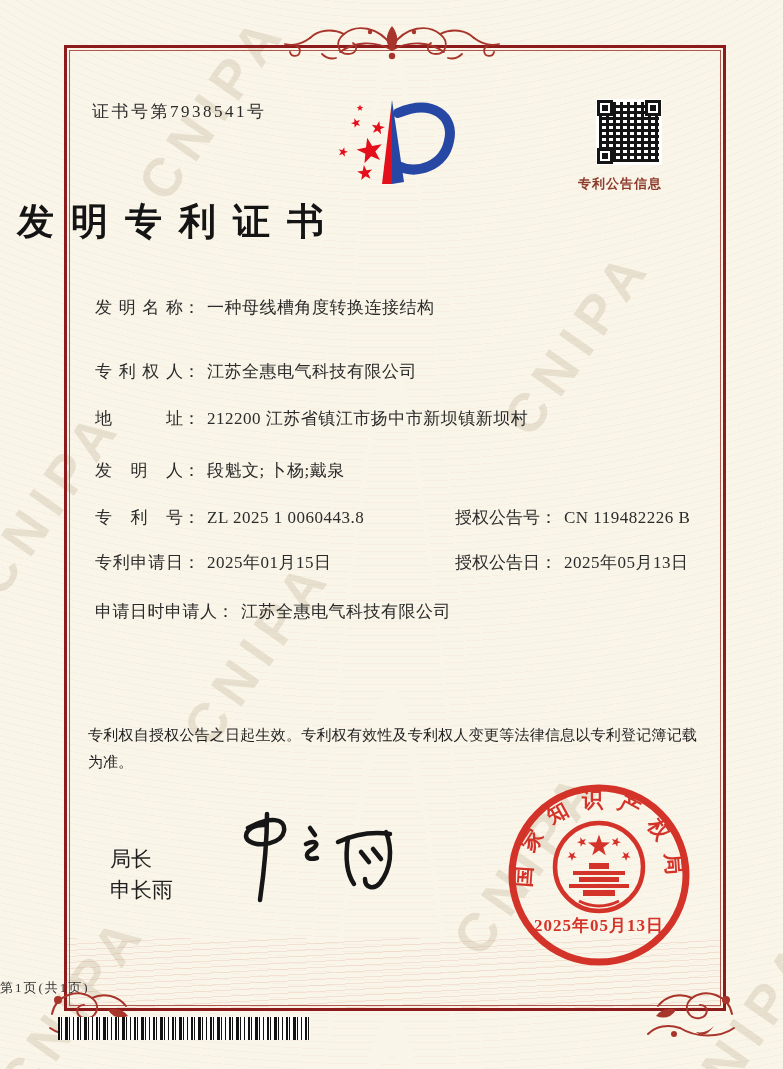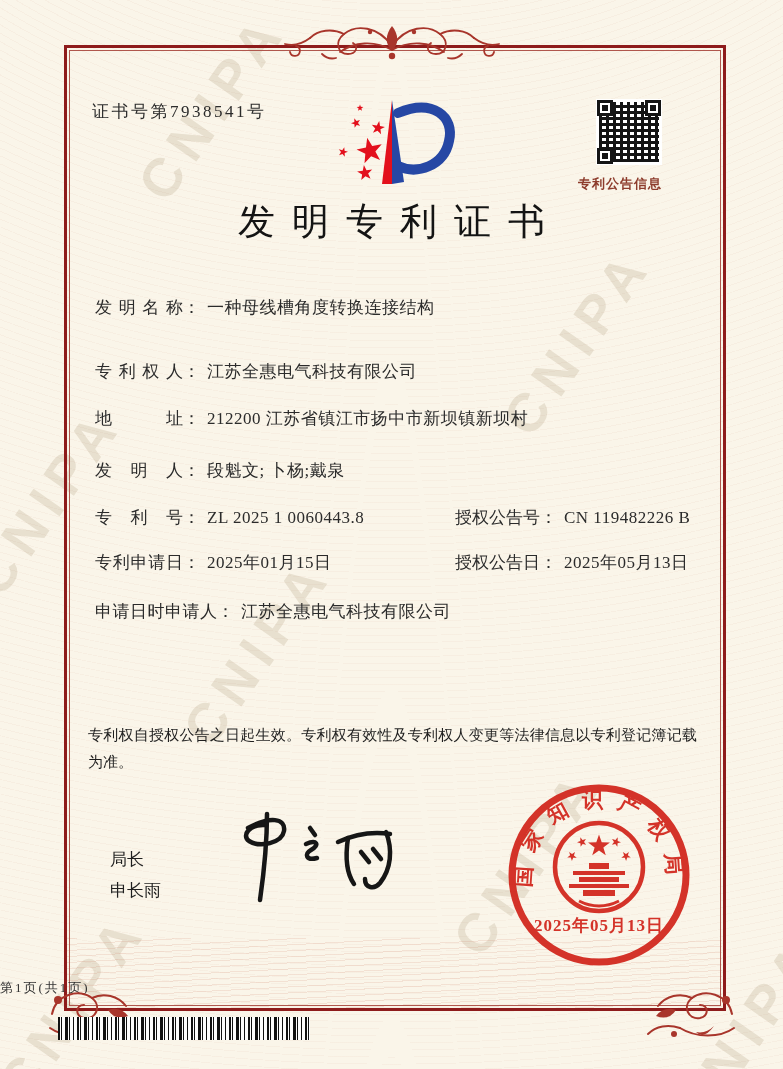--- a/index.html
+++ b/index.html
@@ -60,38 +60,38 @@
   }
   .qr-finder{position:absolute;width:10px;height:10px;border:3px solid #141414;background:#fff;}
   .qr-finder::after{content:"";position:absolute;inset:2px;background:#141414;}
   .qr-f-tl{left:1px;top:1px;} .qr-f-tr{right:1px;top:1px;} .qr-f-bl{left:1px;bottom:1px;}
   .qr-caption{
     position:absolute;left:578px;top:175px;width:104px;text-align:left;
     font-size:13px;letter-spacing:1px;color:#8d3c2c;font-weight:600;
   }
   .title{
     position:absolute;left:0;top:197px;width:100%;
-    text-align:center;font-size:37px;font-weight:400;color:#141414;
+    font-size:37px;font-weight:700;color:#141414;
     letter-spacing:17px;text-indent:17px;
   }
   
   .row{position:absolute;left:95px;right:60px;font-size:17px;color:#2b2b2b;}
   .lbl{display:inline-block;width:88px;text-align:justify;text-align-last:justify;vertical-align:top;font-family:Liberation Mono, monospace;}
   .lbl-wide{width:122px;text-align:justify;text-align-last:justify;}
   .colon{display:inline-block;}
   .val{margin-left:7px;letter-spacing:.5px;}
   .rcol{position:absolute;left:360px;top:0;}
   
   .statement{
     position:absolute;left:88px;right:86px;top:722px;
     font-size:15px;line-height:27px;color:#1f1f1f;text-align:justify;
   }
   .statement .l1{text-indent:2em;}
   
-  .sig-block{position:absolute;left:110px;top:844px;font-size:17px;color:#1f1f1f;line-height:31px;}
+  .sig-block{position:absolute;left:110px;top:844px;font-size:21px;color:#1f1f1f;line-height:31px;}
   .sig-script{position:absolute;left:218px;top:808px;width:200px;height:100px;}
   
   .seal{position:absolute;left:503px;top:779px;width:192px;height:192px;opacity:.95;}
   
   .page-no{
     position:absolute;left:0;top:979px;width:100%;text-align:left;
     font-size:13px;letter-spacing:2px;color:#333;
   }
   .barcode{
     position:absolute;left:58px;top:1017px;width:252px;height:23px;

